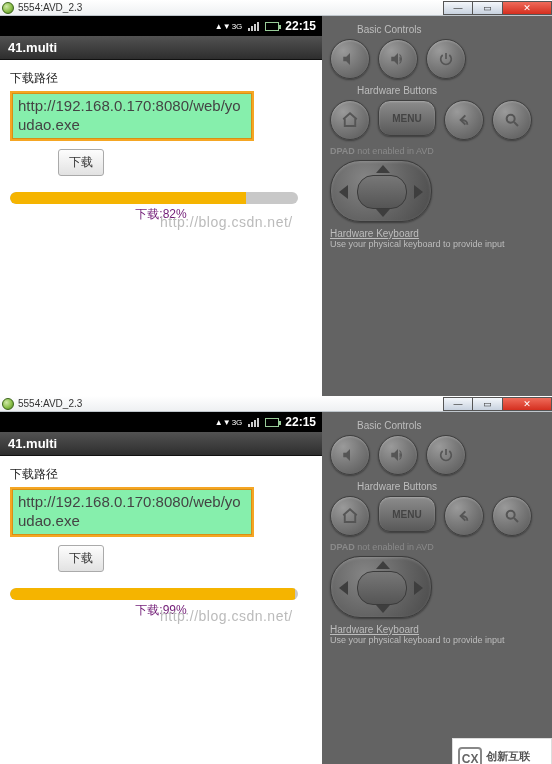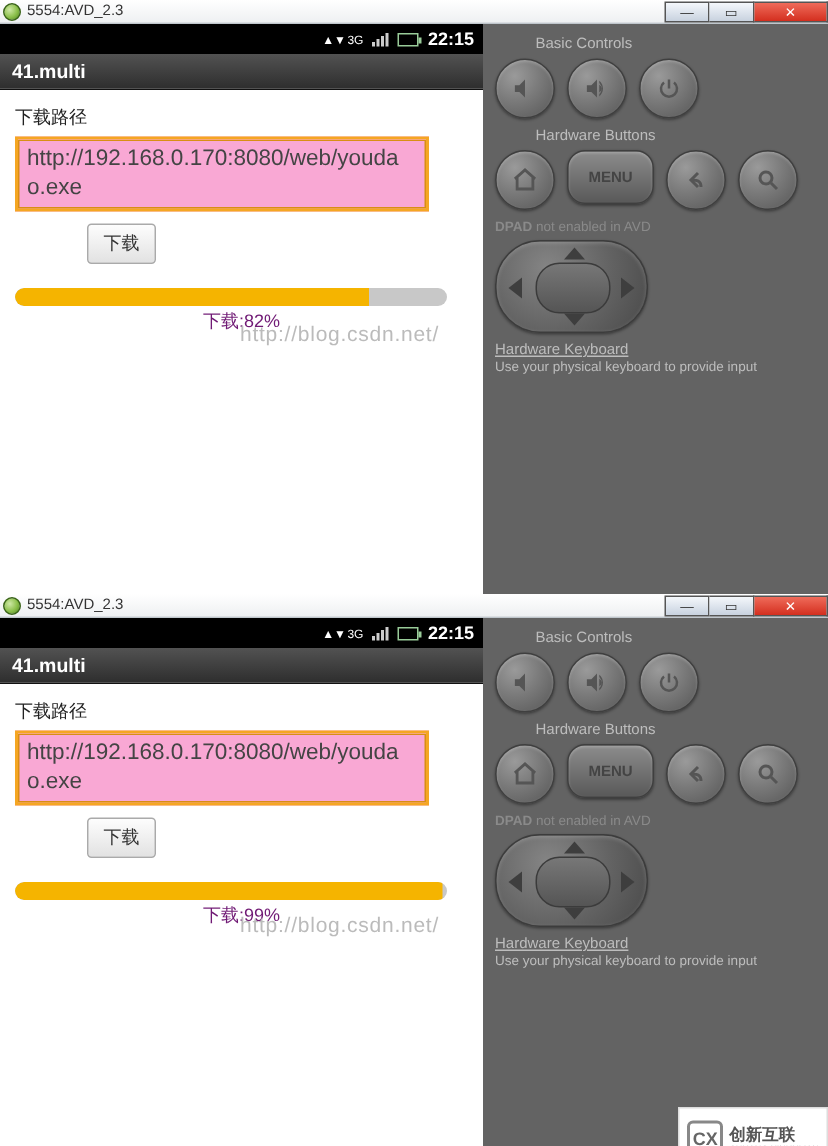--- a/index.html
+++ b/index.html
@@ -50,21 +50,21 @@
 
   .apptitle {
     height: 24px; background: linear-gradient(#525252,#2e2e2e);
     color:#fff; font-size:13px; font-weight:bold; padding:4px 8px;
     border-bottom:1px solid #111;
   }
 
   .content { padding: 6px 10px; background:#fff; position:relative; }
   .label { font-size: 12px; color:#222; margin: 4px 0 4px 0; }
   .urlbox {
-    width: 276px; border: 2px solid #f5a623; background:#f9a8d4;
+    width: 244px; border: 2px solid #f5a623; background:#86efac;
     padding: 4px 6px; font-size: 15px; color:#444; font-family: Arial;
     min-height: 42px; line-height:1.25; word-break:break-all;
     box-shadow: 0 0 0 1px #d88f14 inset;
   }
   .dl-btn {
     margin-top: 8px; padding: 4px 10px; font-size: 12px;
     background: linear-gradient(#fdfdfd,#e2e2e2); border:1px solid #aaa;
     border-radius:3px; color:#333;margin-left:48px;
   }
   .progress {

